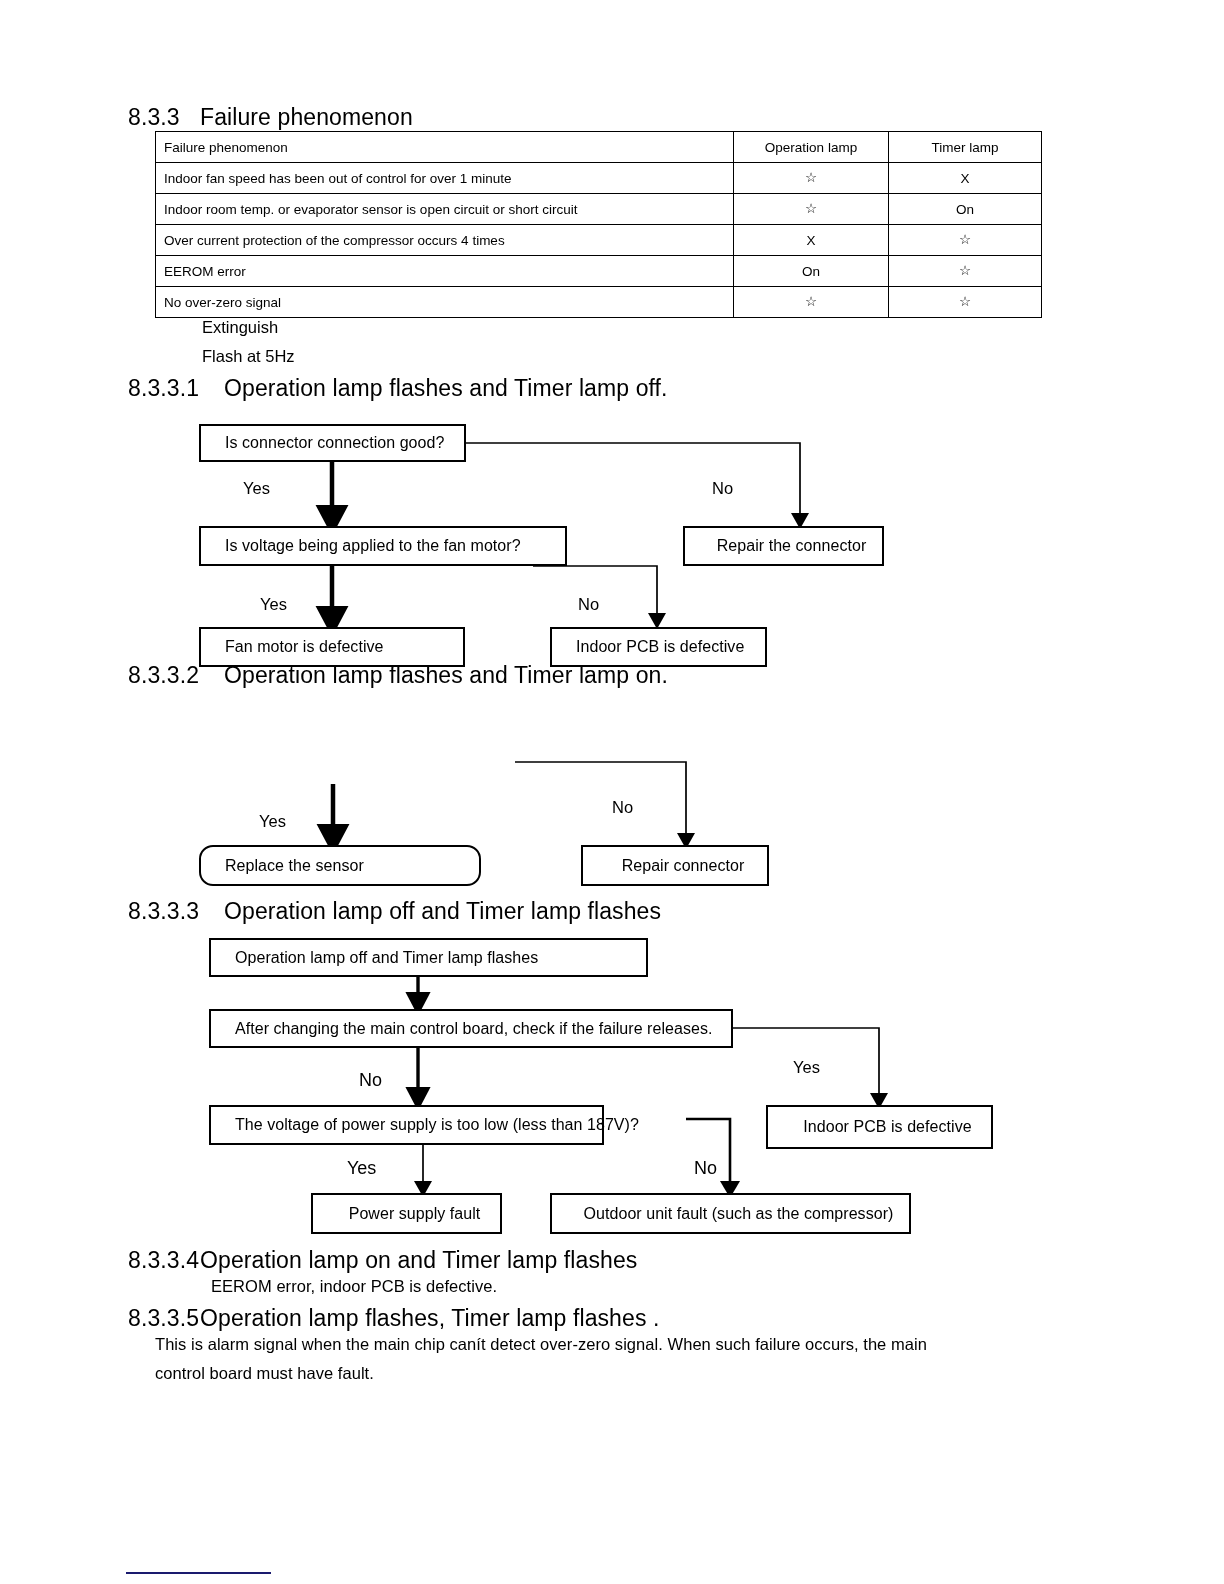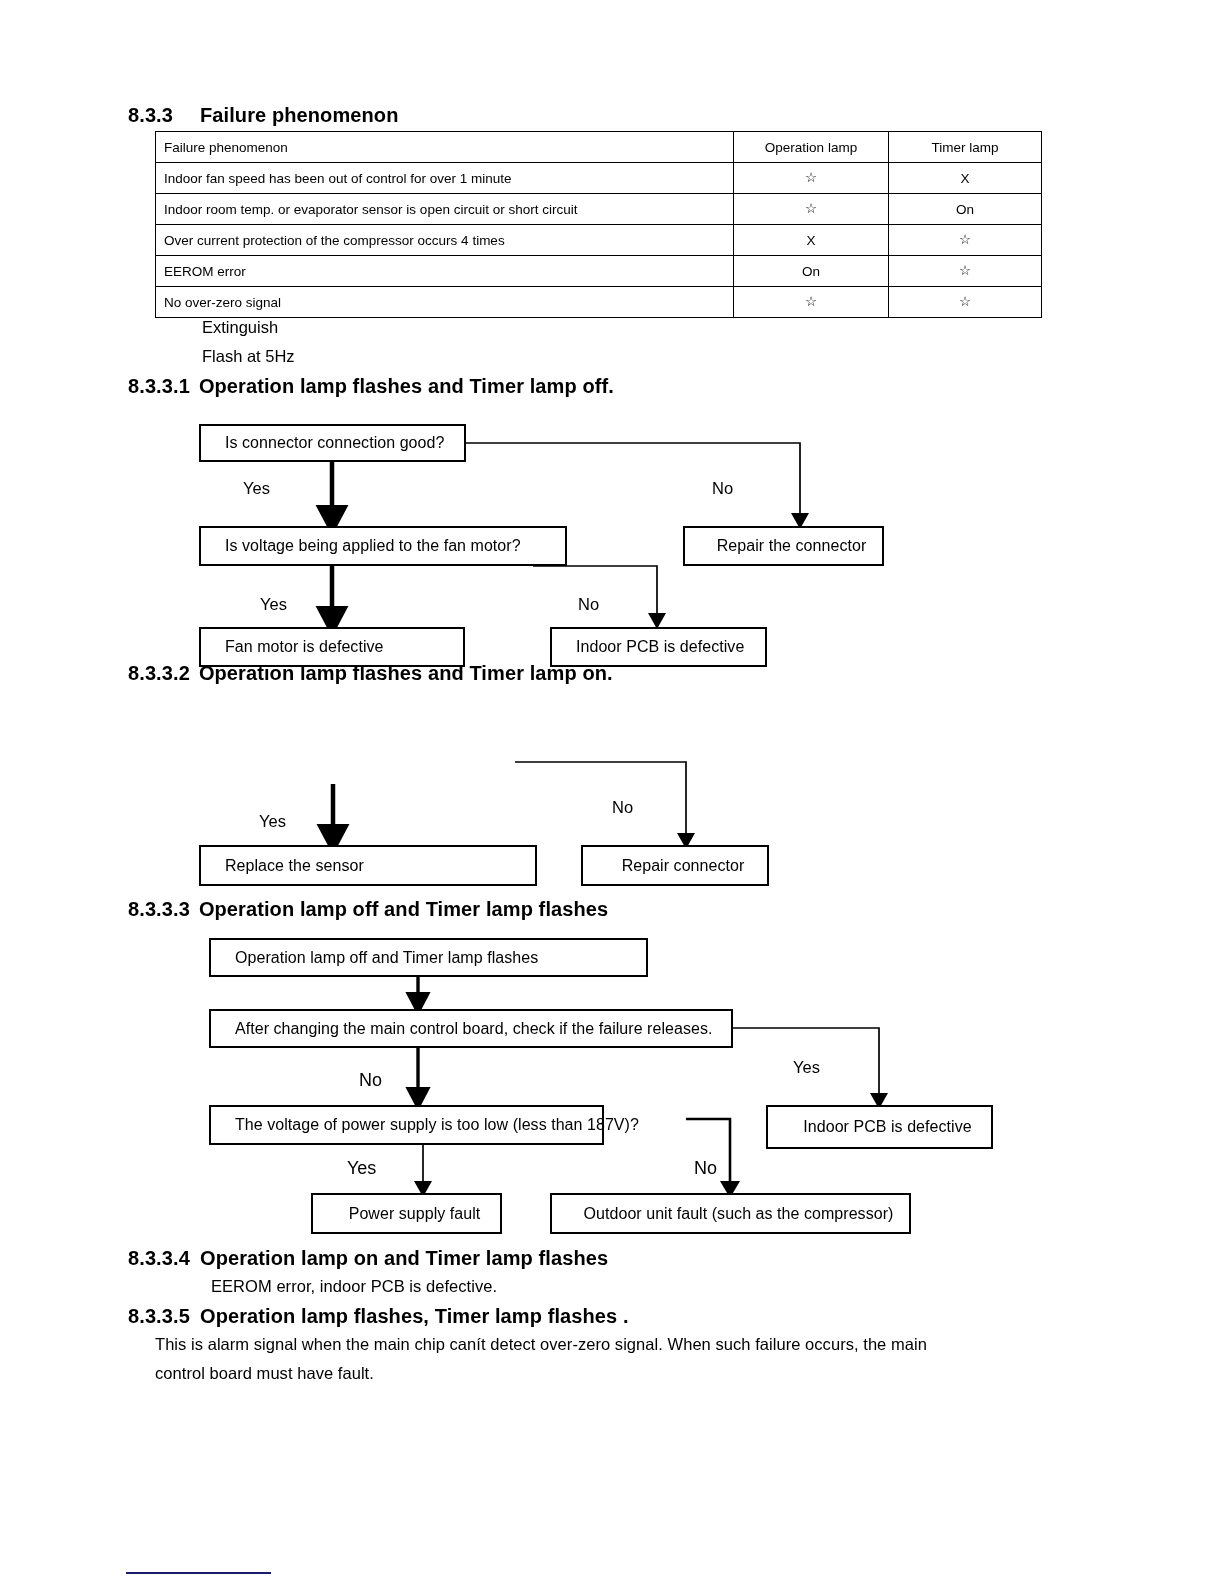--- a/index.html
+++ b/index.html
@@ -5,24 +5,24 @@
   html, body { margin:0; padding:0; background:#ffffff; }
   body {
     width:1224px; height:1584px; position:relative;
     font-family:"Liberation Sans", sans-serif;
     color:#000000;
     -webkit-font-smoothing:antialiased;
   }
   .page { position:absolute; inset:0; }
 
   
-  .heading { position:absolute; font-size:20px; white-space:nowrap; letter-spacing:0.1px;font-weight:bold; }
+  .heading { position:absolute; font-size:23px; white-space:nowrap; letter-spacing:0.1px; }
   .heading .num { display:inline-block; }
   .heading .num.tab { min-width:72px; }
-  .heading .num.tight { margin-right:9px; }
+  .heading .num.tight { margin-right:25px; }
 
   .bodytext { position:absolute; font-size:16.5px; white-space:nowrap; letter-spacing:0.05px; }
   .legend { position:absolute; font-size:16.5px; white-space:nowrap; }
 
   
   .tbl { position:absolute; border-collapse:collapse; table-layout:fixed; }
   .tbl td, .tbl th {
     border:1.4px solid #000;
     font-weight:normal;
     font-size:13.5px;
@@ -145,21 +145,21 @@
 
   <div class="fc" style="left:0; top:0; width:1224px; height:1584px;">
     <svg width="1224" height="1584">
 
       <line x1="333" y1="784" x2="333" y2="838" stroke="#000" stroke-width="4.5" marker-end="url(#ah-thick)"></line>
 
       <polyline points="515,762 686,762 686,838" fill="none" stroke="#000" stroke-width="1.7"></polyline>
       <polygon points="677,833 695,833 686,849" fill="#000"></polygon>
     </svg>
 
-    <div class="node" style="left:199px; top:845px; width:338px; height:41px;">Replace the sensor</div>
+    <div class="node" style="left:199px; top:845px; width:282px; height:41px;border-radius:14px;">Replace the sensor</div>
     <div class="node center" style="left:581px; top:845px; width:188px; height:41px;">Repair connector</div>
 
     <div class="lbl" style="left:259px; top:812px;">Yes</div>
     <div class="lbl" style="left:612px; top:798px;">No</div>
   </div>
 
   <div class="heading" style="left:128px; top:898px;">
     <span class="num tight">8.3.3.3</span><span>Operation lamp off and Timer lamp flashes</span>
   </div>
 

